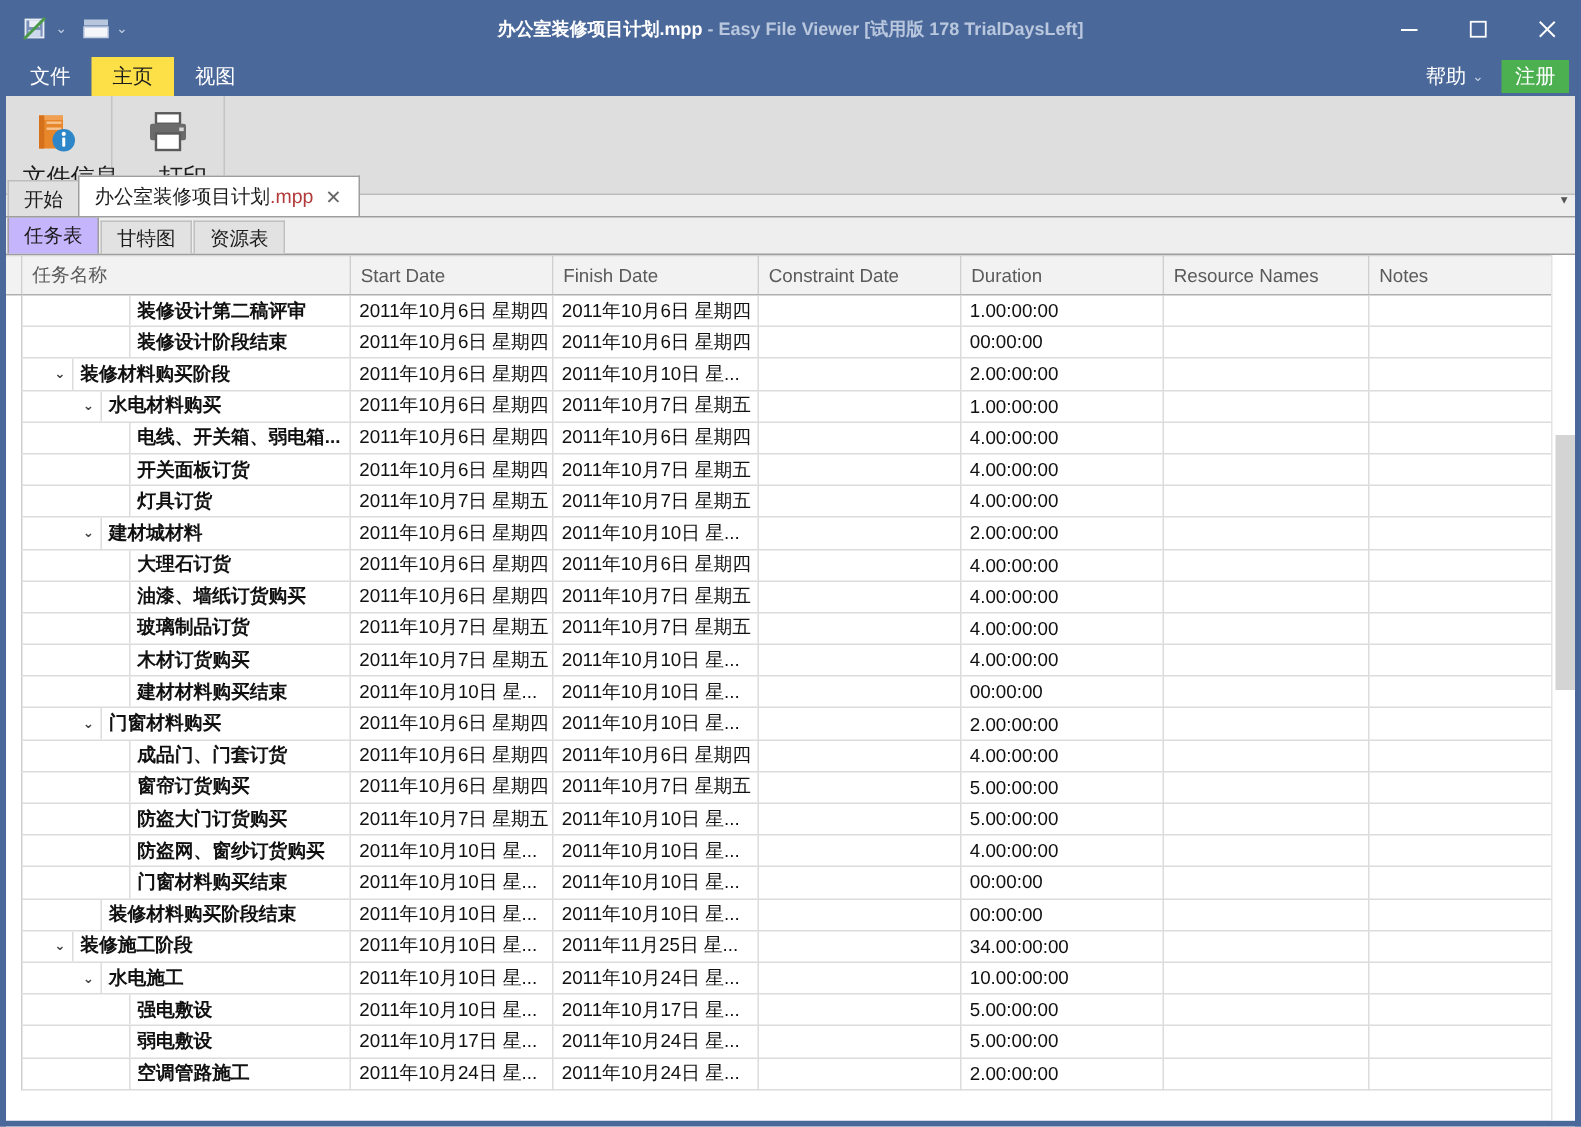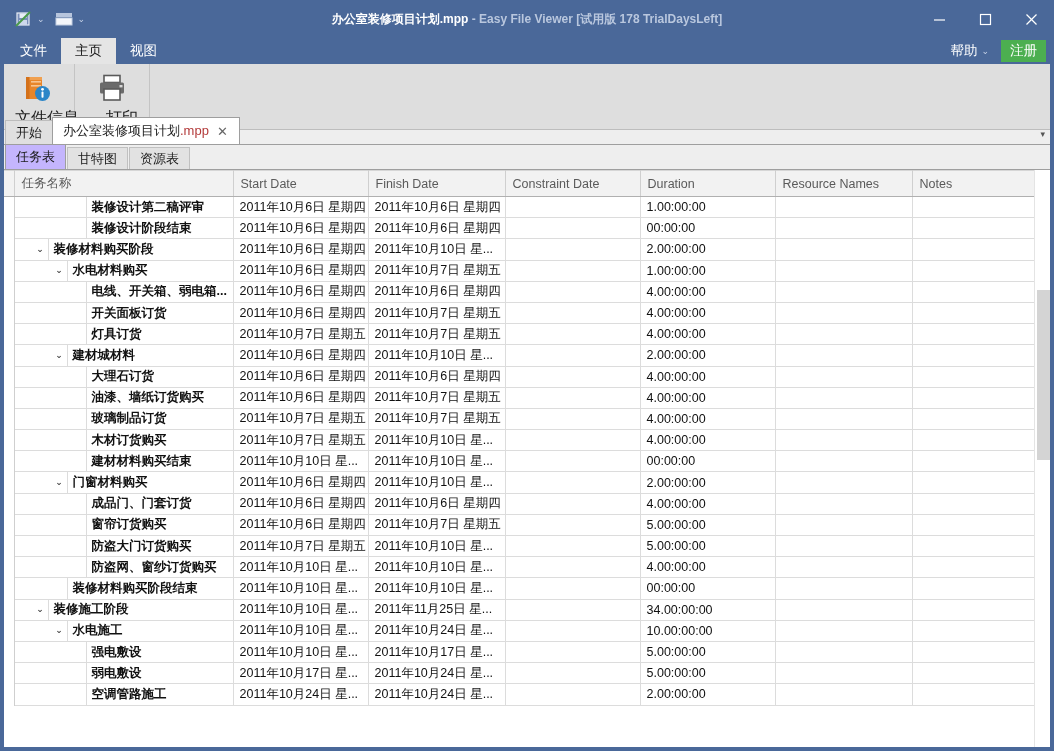--- a/index.html
+++ b/index.html
@@ -38,21 +38,21 @@
   
   .ribbonbar {
     height: 26px; background: #4a6899; display: flex; align-items: flex-end;
     position: relative; flex: none;
   }
   .rtabs { display: flex; align-items: flex-end; height: 26px; padding-left: 6px; }
   .rtab {
     height: 26px; padding: 0 14px; display: flex; align-items: center;
     color: #ffffff; font-size: 13.5px; cursor: default;
   }
-  .rtab.active { background: #e5e5e5; color: #1c1c1c; }
+  .rtab.active { background: #fde047; color: #1c1c1c; }
   .rbar-right { position: absolute; right: 8px; bottom: 2px; display: flex; gap: 8px; }
   .help-btn { display: flex; align-items: center; gap: 4px; color: #fff; font-size: 13.5px; cursor: default; padding: 1px 4px; }
   .reg-btn {
     background: #4caf50; color: #ffffff; font-size: 13.5px;
     padding: 2px 9px; cursor: default; line-height: 18px;
   }
 
   
   .ribbon {
     height: 66px; background: #dedede; display: flex; align-items: stretch;
@@ -575,20 +575,36 @@
               <td>2011年10月10日 星...</td>
               <td></td>
               <td>4.00:00:00</td>
               <td></td>
               <td></td>
             </tr>
             <tr>
               <td class="c-gut"></td>
               <td class="name">
                 <div class="namecell">
+                  <div class="indent" style="width: 56px;"></div>
+                  <div class="twisty empty"></div>
+                  <div class="nametxt">门窗材料购买结束</div>
+                </div>
+              </td>
+              <td>2011年10月10日 星...</td>
+              <td>2011年10月10日 星...</td>
+              <td></td>
+              <td>00:00:00</td>
+              <td></td>
+              <td></td>
+            </tr>
+            <tr>
+              <td class="c-gut"></td>
+              <td class="name">
+                <div class="namecell">
                   <div class="indent" style="width: 37px;"></div>
                   <div class="twisty empty"></div>
                   <div class="nametxt">装修材料购买阶段结束</div>
                 </div>
               </td>
               <td>2011年10月10日 星...</td>
               <td>2011年10月10日 星...</td>
               <td></td>
               <td>00:00:00</td>
               <td></td>

